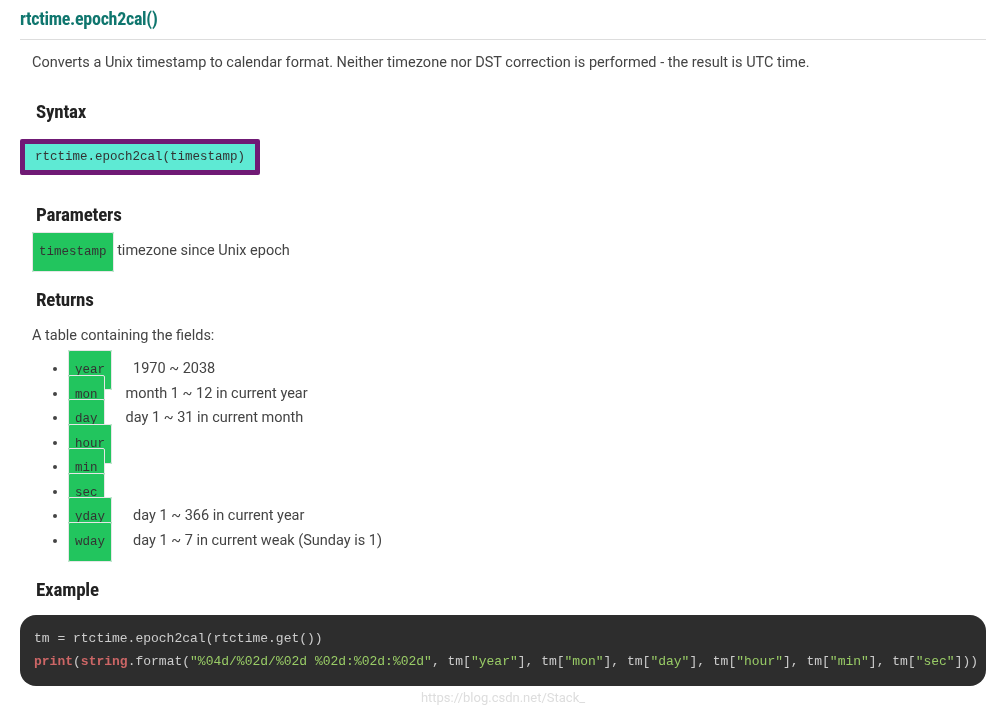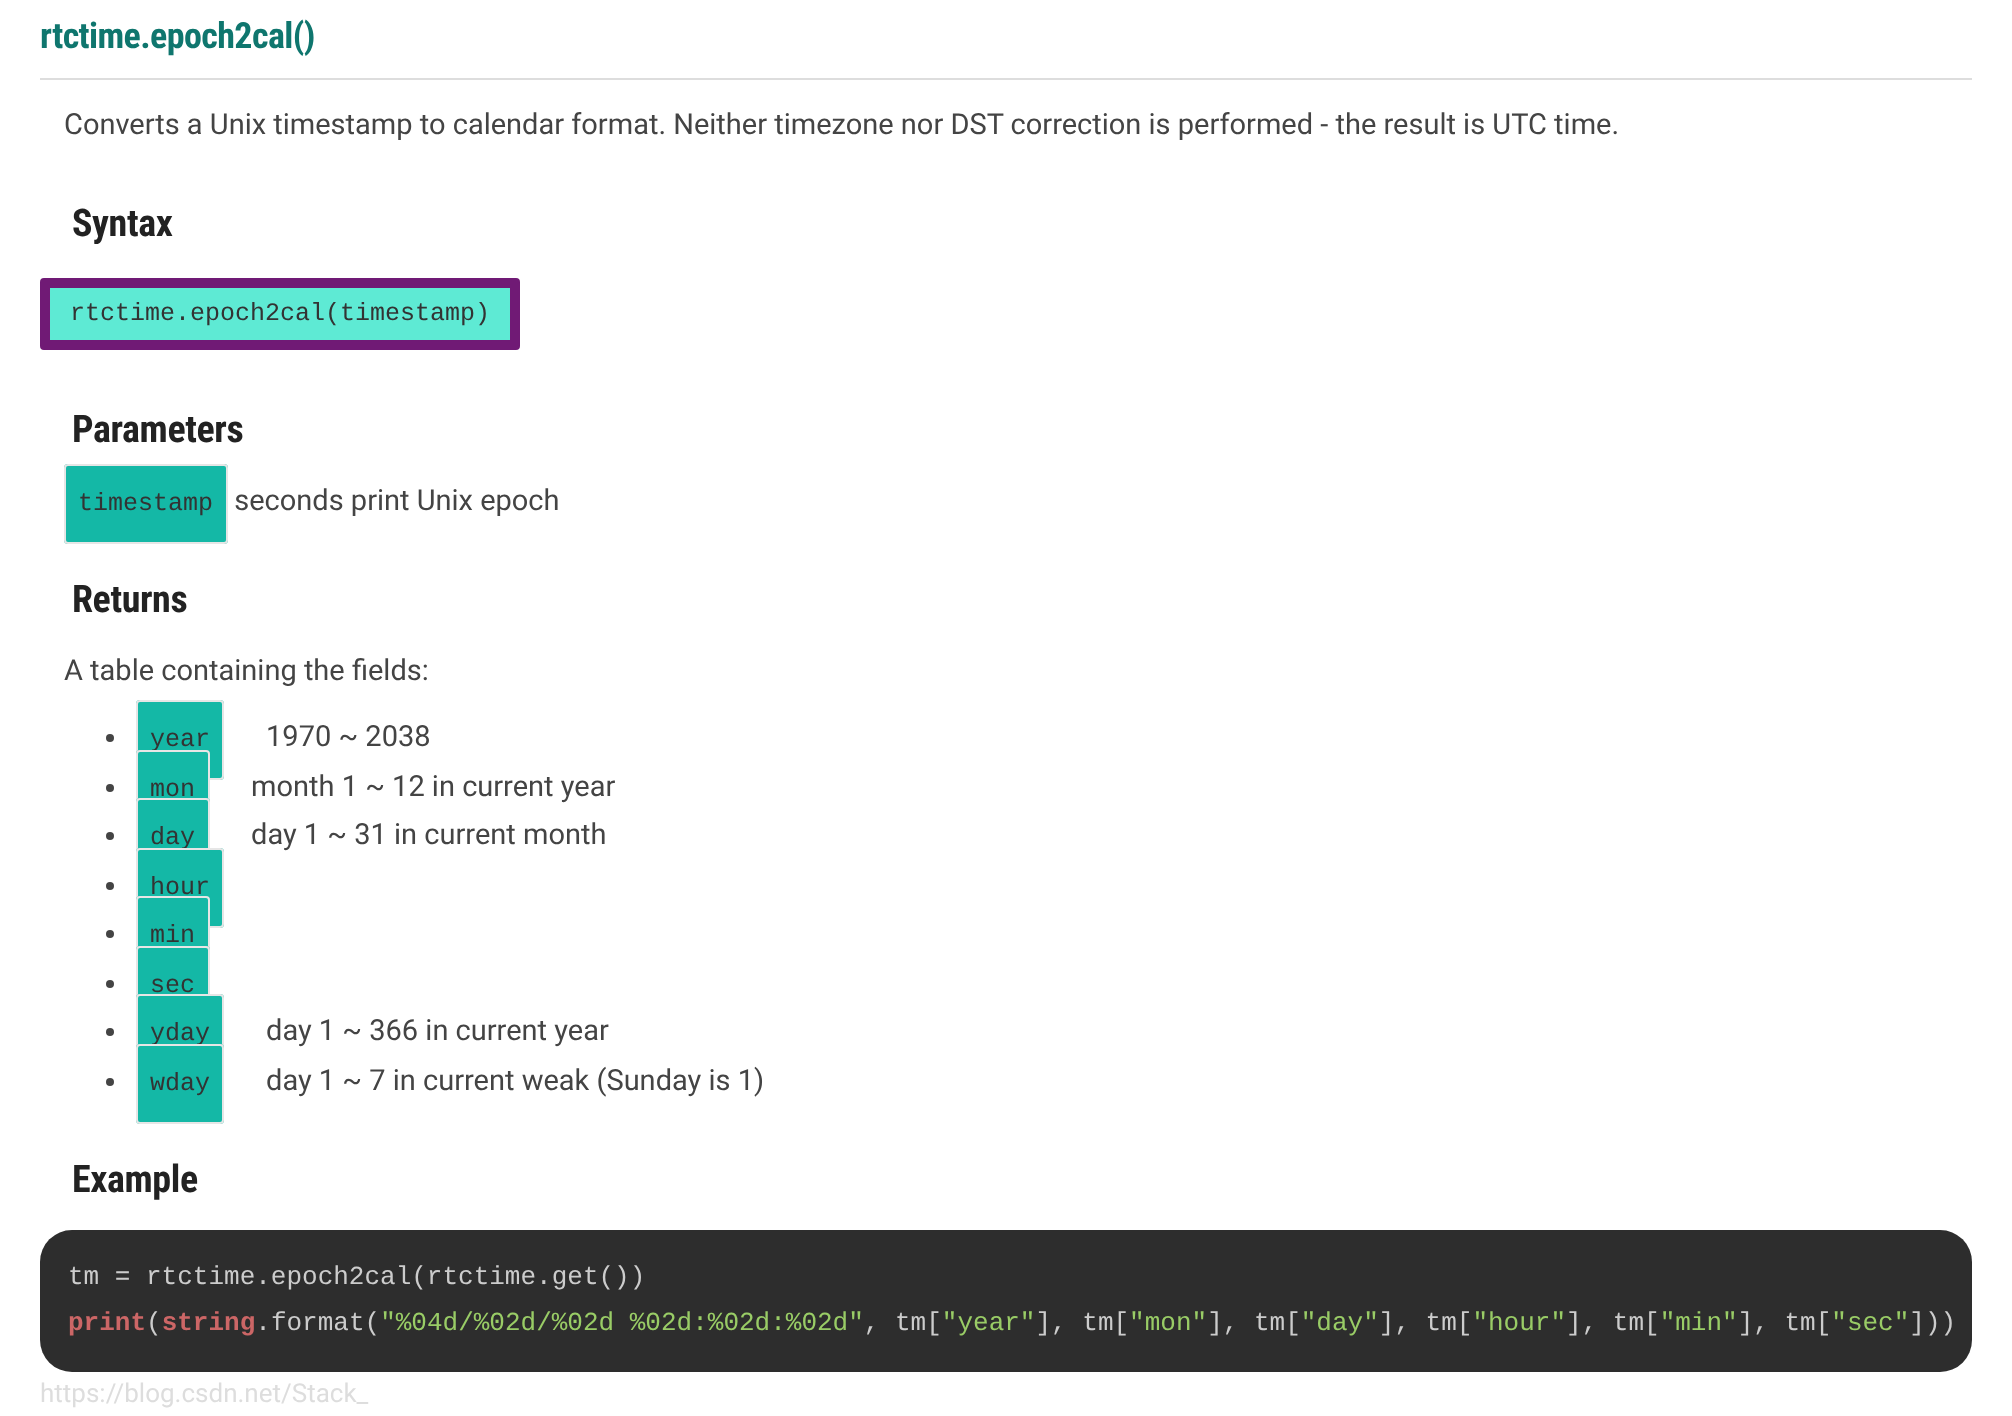--- a/index.html
+++ b/index.html
@@ -31,21 +31,21 @@
   }
   p {
     font-size: 14.5px;
     color: #444;
     margin: 12px 12px;
     line-height: 1.5;
   }
   code.inline {
     font-family: Consolas, "Courier New", monospace;
     font-size: 12.5px;
-    background: #14b8a6;
+    background: #22c55e;
     border: 1px solid #e6e6e6;
     padding: 12px 6px;
     border-radius: 2px;
     color: #333;
   }
   .code-box {
     display: inline-block;
     font-family: Consolas, "Courier New", monospace;
     font-size: 12.5px;
     background: #5eead4;
@@ -78,42 +78,42 @@
     line-height: 1.8;
     color: #ccc;
     white-space: pre;
     overflow-x: auto;
   }
   .tok-kw { color: #cc6666; font-weight: bold; }
   .tok-type { color: #cc6666; font-weight: bold; }
   .tok-str { color: #99cc66; }
   .tok-plain { color: #ccc; }
   .watermark {
-    text-align: left;
+    text-align: center;
     color: #ddd;
     font-size: 13px;
     margin-top: 2px;
   }
 </style>
 </head>
 <body>
 
 
 
 <h1>rtctime.epoch2cal()</h1>
 
 <p>Converts a Unix timestamp to calendar format. Neither timezone nor DST correction is performed - the result is UTC time.</p>
 
 <h2>Syntax</h2>
 <div class="code-box">rtctime.epoch2cal(timestamp)</div>
 
 <h2>Parameters</h2>
 <p>
   <code class="inline">timestamp</code>
-  <span class="after">seconds print Unix epoch</span>
+  <span class="after">timezone since Unix epoch</span>
 </p>
 
 <h2>Returns</h2>
 <p>A table containing the fields:</p>
 <ul>
   <li><code class="inline">year</code><span class="after">1970 ~ 2038</span></li>
   <li><code class="inline">mon</code><span class="after">month 1 ~ 12 in current year</span></li>
   <li><code class="inline">day</code><span class="after">day 1 ~ 31 in current month</span></li>
   <li><code class="inline">hour</code><span class="after"></span></li>
   <li><code class="inline">min</code><span class="after"></span></li>

